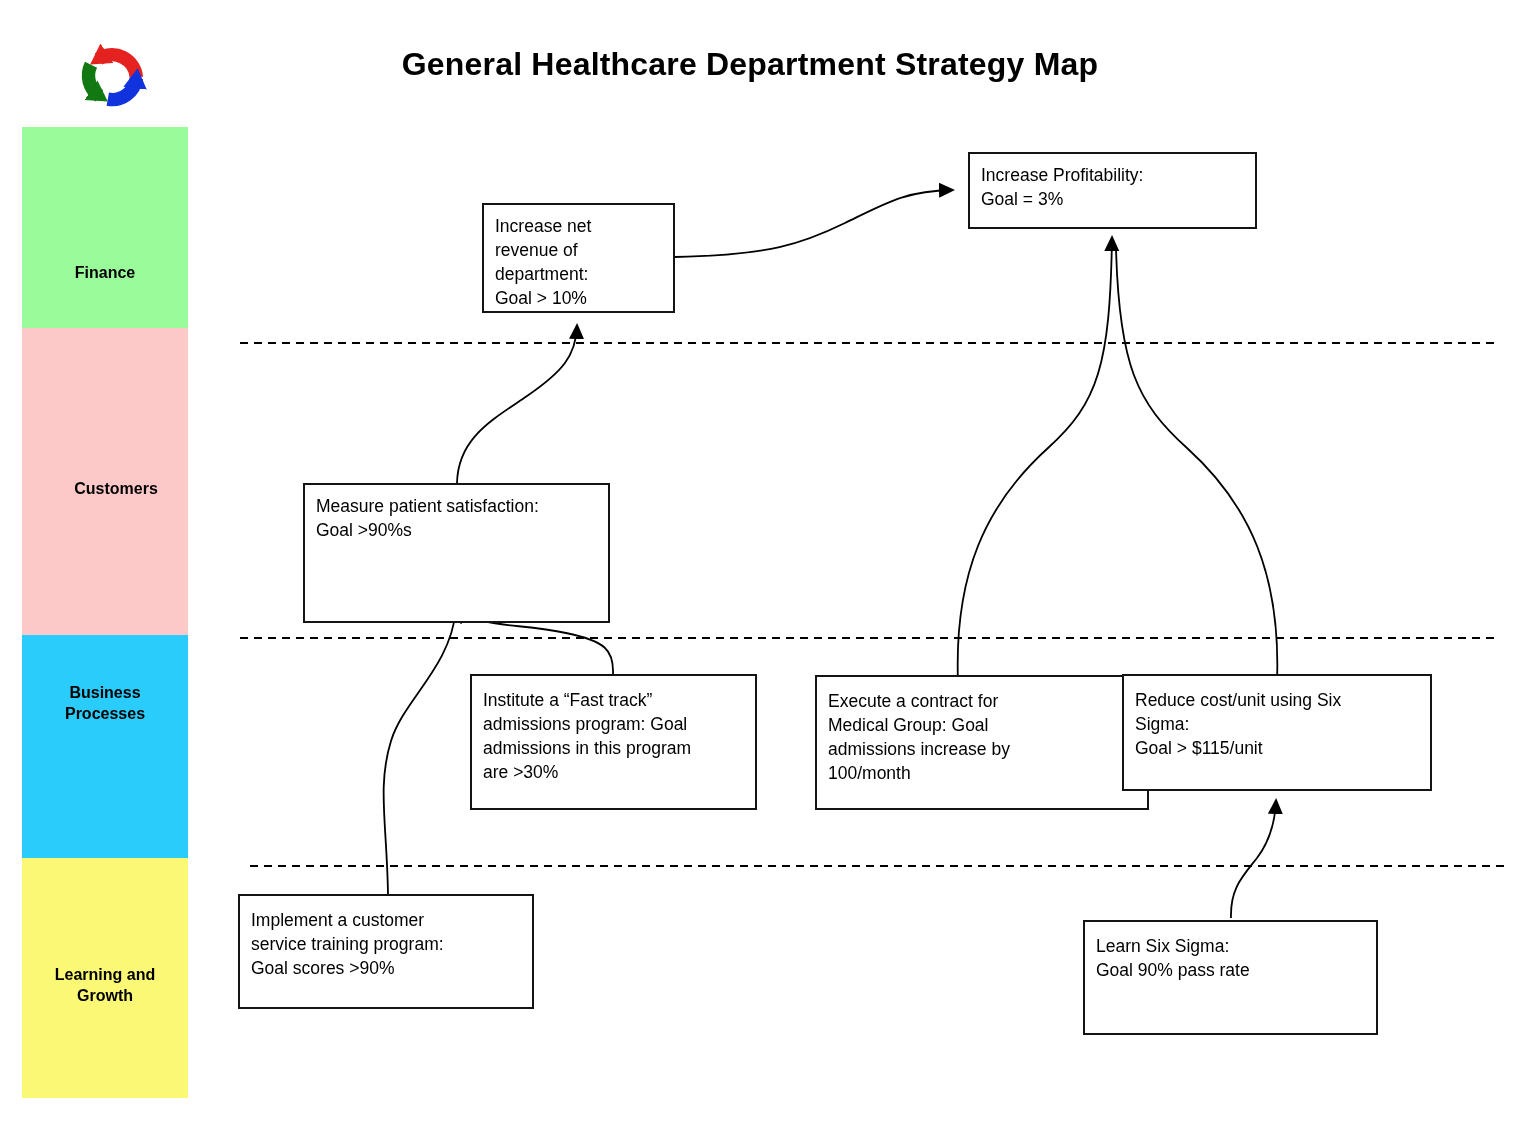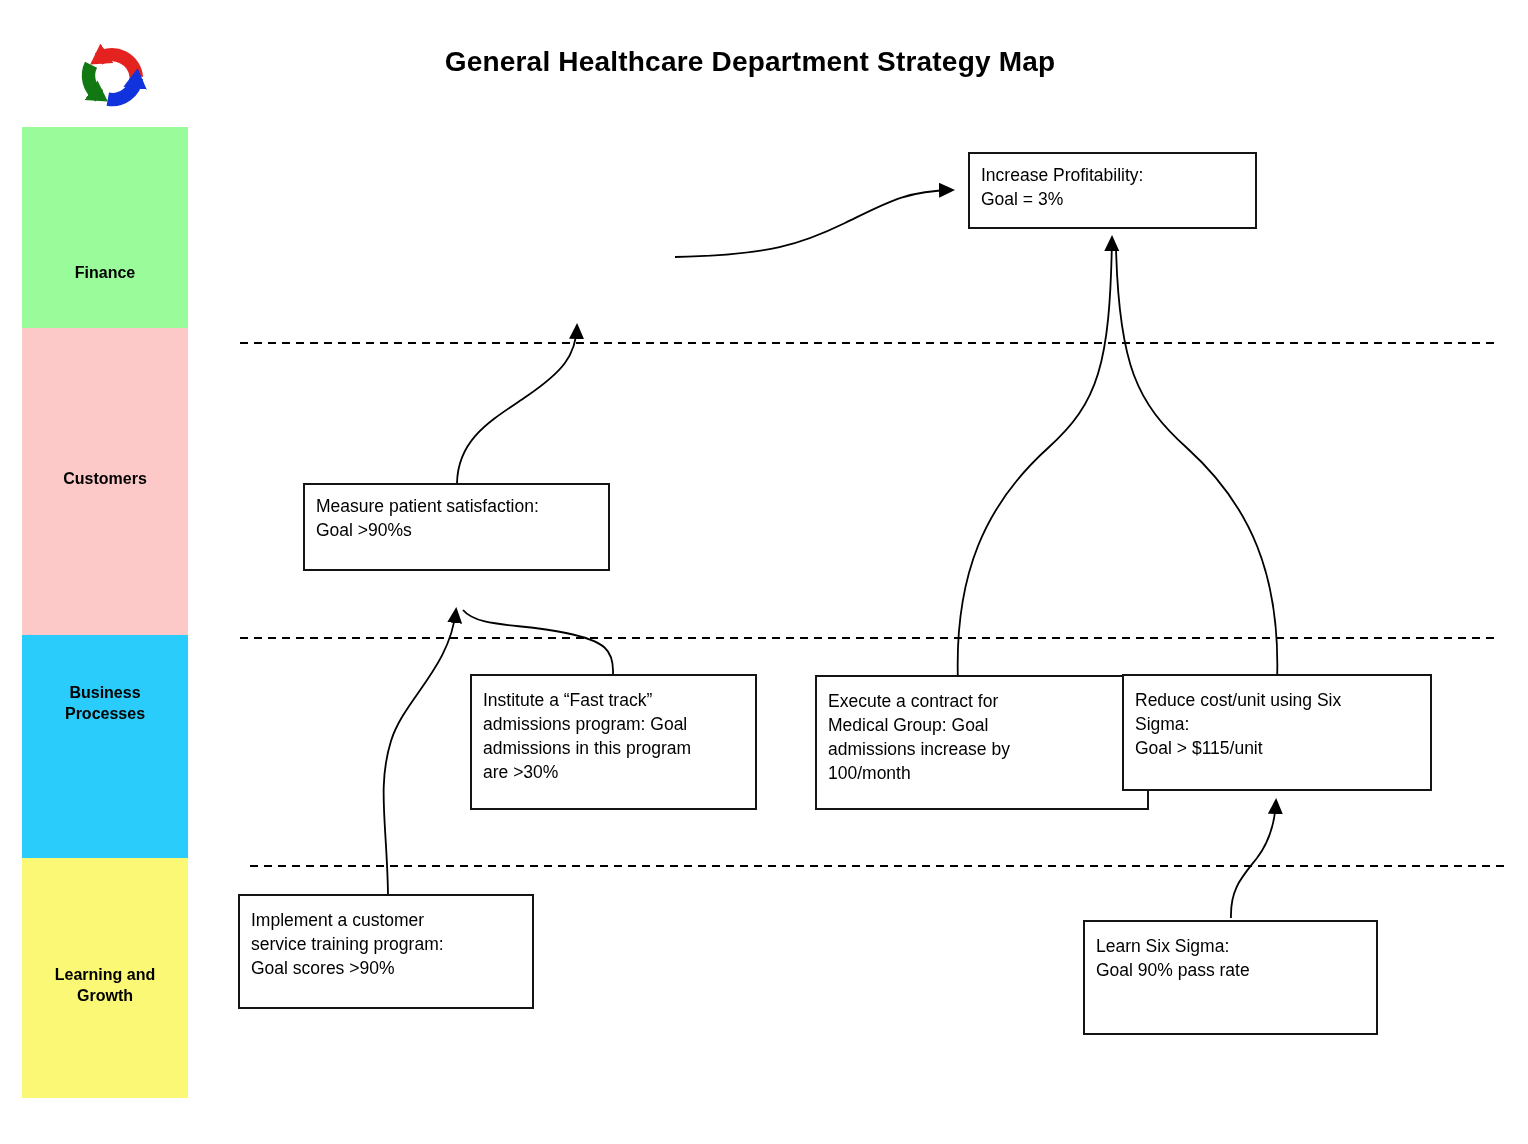--- a/index.html
+++ b/index.html
@@ -2,21 +2,21 @@
 <html><head>
 <meta charset="utf-8">
 <style>
   html,body{margin:0;padding:0;background:#fff;}
   #canvas{
     position:relative;width:1528px;height:1144px;background:#ffffff;overflow:hidden;
     font-family:"Liberation Sans","DejaVu Sans",sans-serif;color:#000;
   }
   .page-title{
     position:absolute;left:300px;top:46px;width:900px;text-align:center;
-    font-size:28px;font-weight:bold;letter-spacing:.2px;color:#000;
+    font-size:32px;font-weight:bold;letter-spacing:.2px;color:#000;
   }
   .logo{position:absolute;left:70px;top:32px;width:84px;height:84px;}
   
   .band{position:absolute;left:22px;width:166px;}
   .band-label{
     position:absolute;left:0;width:100%;text-align:center;
     font-size:16px;font-weight:bold;line-height:21px;white-space:pre-line;color:#000;
   }
   
   #edges{position:absolute;left:0;top:0;z-index:1;}
@@ -48,21 +48,21 @@
     <path d="M 25,39 A 29 29 0 0 0 35,76" fill="none" stroke="#127812" stroke-width="16" marker-end="url(#hg)"></path>
     <path d="M 45,80 A 29 29 0 0 0 79,55" fill="none" stroke="#1133DD" stroke-width="16" marker-end="url(#hb)"></path>
   </svg>
 
   <div class="page-title">General Healthcare Department Strategy Map</div>
 
   <div class="band" style="top: 127px; height: 201px; background: rgb(154, 251, 154);">
     <div class="band-label" style="top:135px;">Finance</div>
   </div>
   <div class="band" style="top: 328px; height: 307px; background: rgb(252, 200, 200);">
-    <div class="band-label" style="top:140px;">Customers</div>
+    <div class="band-label" style="top:150px;padding-left:11px;">Customers</div>
   </div>
   <div class="band" style="top: 635px; height: 223px; background: rgb(42, 204, 251);">
     <div class="band-label" style="top:47px;">Business
 Processes</div>
   </div>
   <div class="band" style="top: 858px; height: 240px; background: rgb(250, 248, 116);">
     <div class="band-label" style="top:106px;">Learning and
 Growth</div>
   </div>
 
@@ -85,23 +85,27 @@
 
     <path d="M 388 894 C 387 824, 377 786, 391 741 C 404 699, 450 668, 456 610" fill="none" stroke="#000" stroke-width="1.8" marker-end="url(#ah)"></path>
 
     <path d="M 958 682 C 954 575, 985 505, 1048 448 C 1098 403, 1110 365, 1112 238" fill="none" stroke="#000" stroke-width="1.8" marker-end="url(#ah)"></path>
 
     <path d="M 1277 682 C 1281 575, 1250 505, 1187 448 C 1137 403, 1119 365, 1116 248" fill="none" stroke="#000" stroke-width="1.8"></path>
 
     <path d="M 1231 918 C 1230 888, 1243 876, 1257 858 C 1270 841, 1275 822, 1276 801" fill="none" stroke="#000" stroke-width="1.8" marker-end="url(#ah)"></path>
   </svg>
 
+  <div class="node" style="left:482px;top:203px;width:193px;height:110px;">Increase net
+revenue of
+department:
+Goal &gt; 10%</div>
   <div class="node" style="left:968px;top:152px;width:289px;height:77px;">Increase Profitability:
 Goal = 3%</div>
-  <div class="node" style="left:303px;top:483px;width:307px;height:88px;">Measure patient satisfaction:
+  <div class="node" style="left:303px;top:483px;width:307px;height:140px;">Measure patient satisfaction:
 Goal &gt;90%s</div>
   <div class="node" style="left:470px;top:674px;width:287px;height:136px;padding-top:12px;">Institute a “Fast track”
 admissions program:  Goal
 admissions in this program
 are &gt;30%</div>
   <div class="node" style="left:815px;top:675px;width:334px;height:135px;padding-top:12px;">Execute a contract for
 Medical Group:  Goal
 admissions increase by
 100/month</div>
   <div class="node" style="left:1122px;top:674px;width:310px;height:117px;padding-top:12px;">Reduce cost/unit using Six

